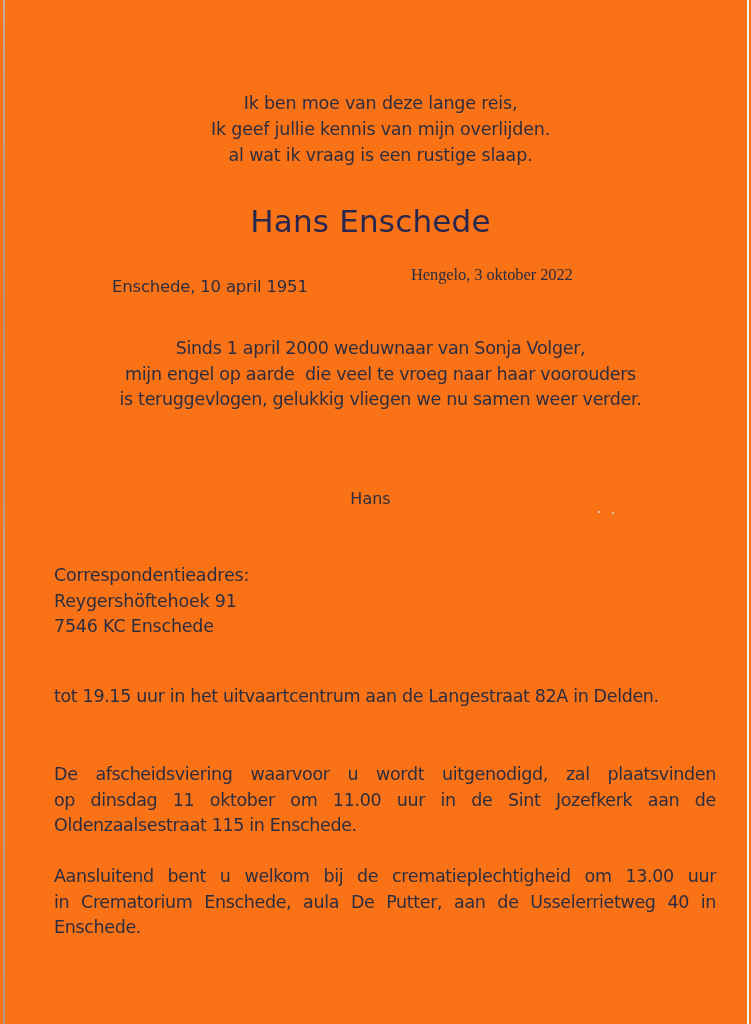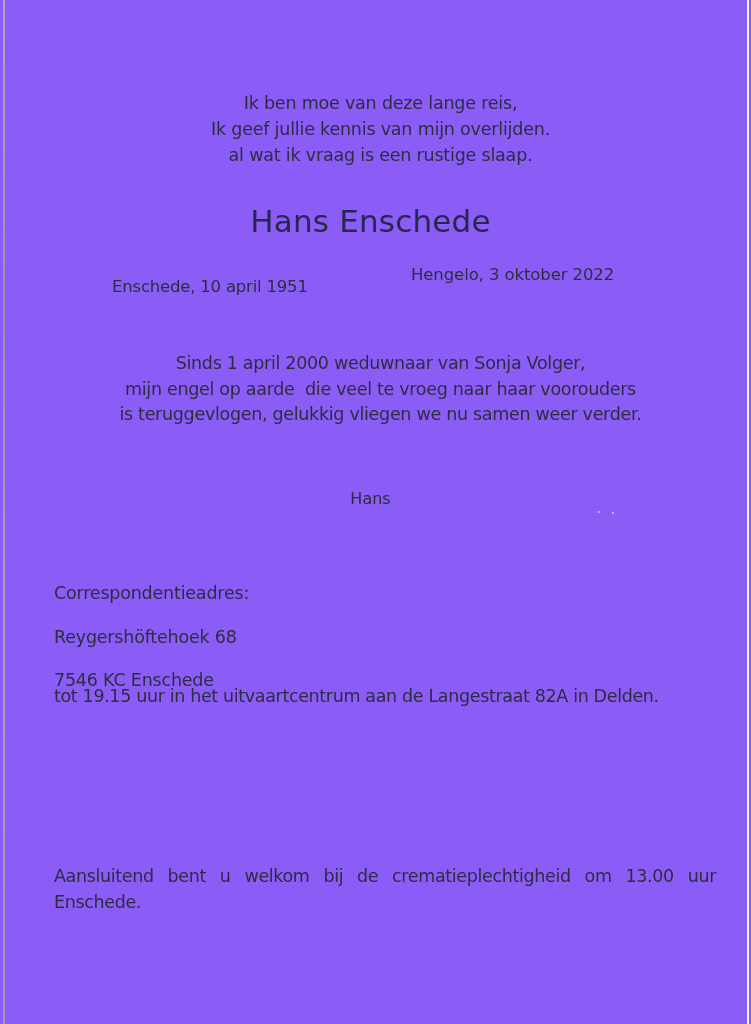--- a/index.html
+++ b/index.html
@@ -13,21 +13,21 @@
       position: relative;
       overflow: hidden;
       font-family: "DejaVu Sans", sans-serif;
       color: #2f2f3f;
     }
     .page {
       position: absolute;
       left: 0; top: 0;
       width: 751px;
       height: 1024px;
-      background: #8b5cf6;
+      background: #f97316;
     }
     .edge-left {
       position: absolute;
       left: 3px; top: 0;
       width: 2px;
       height: 1024px;
       background: linear-gradient(to bottom, #b9b9b9, #9c9c9c 30%, #b2b2b2 60%, #a4a4a4 100%);
       opacity: 0.8;
     }
     .edge-right {
@@ -74,23 +74,24 @@
     }
     .death {
       position: absolute;
       left: 411px;
       top: 264px;
       font-size: 16.5px;
       line-height: 22px;
       color: #2d2d40;
       white-space: nowrap;
       letter-spacing: -0.1px;
+      font-family: Liberation Serif, serif;
     }
     .memo {
-      top: 351px;
+      top: 336px;
       left: 18px;
       width: 725px;
       font-size: 17.5px;
       line-height: 25.5px;
       letter-spacing: -0.3px;
       color: #2d2d40;
     }
     .memo div { white-space: nowrap; }
     .signature {
       top: 488px;
@@ -102,21 +103,21 @@
     }
     .address {
       position: absolute;
       left: 54px;
       top: 563px;
       font-size: 17.5px;
       line-height: 25.5px;
       color: #2d2d40;
       letter-spacing: -0.2px;
     }
-    .address div { white-space: nowrap; margin-top: 18px; }
+    .address div { white-space: nowrap; }
     .para {
       position: absolute;
       left: 54px;
       width: 660px;
       font-size: 17.5px;
       line-height: 25.5px;
       color: #2d2d40;
       letter-spacing: -0.35px;
     }
     .para div { white-space: nowrap; }
@@ -156,29 +157,35 @@
   <div class="centered memo">
     <div>Sinds 1 april 2000 weduwnaar van Sonja Volger,</div>
     <div style="white-space:pre">mijn engel op aarde  die veel te vroeg naar haar voorouders</div>
     <div>is teruggevlogen, gelukkig vliegen we nu samen weer verder.</div>
   </div>
 
   <div class="centered signature">Hans</div>
 
   <div class="address">
     <div>Correspondentieadres:</div>
-    <div>Reygershöftehoek 68</div>
+    <div>Reygershöftehoek 91</div>
     <div>7546 KC Enschede</div>
   </div>
 
   <div class="para p1">
     <div>tot 19.15 uur in het uitvaartcentrum aan de Langestraat 82A in Delden.</div>
   </div>
 
+  <div class="para p2">
+    <div class="just">De afscheidsviering waarvoor u wordt uitgenodigd, zal plaatsvinden</div>
+    <div class="just">op dinsdag 11 oktober om 11.00 uur in de Sint Jozefkerk aan de</div>
+    <div>Oldenzaalsestraat 115 in Enschede.</div>
+  </div>
 
   <div class="para p3">
     <div class="just">Aansluitend bent u welkom bij de crematieplechtigheid om 13.00 uur</div>
+    <div class="just">in Crematorium Enschede, aula De Putter, aan de Usselerrietweg 40 in</div>
     <div>Enschede.</div>
   </div>
 
   <div class="speck" style="left:598px; top:511px;"></div>
   <div class="speck" style="left:612px; top:512px;"></div>
 </div>
 
 </body></html>

